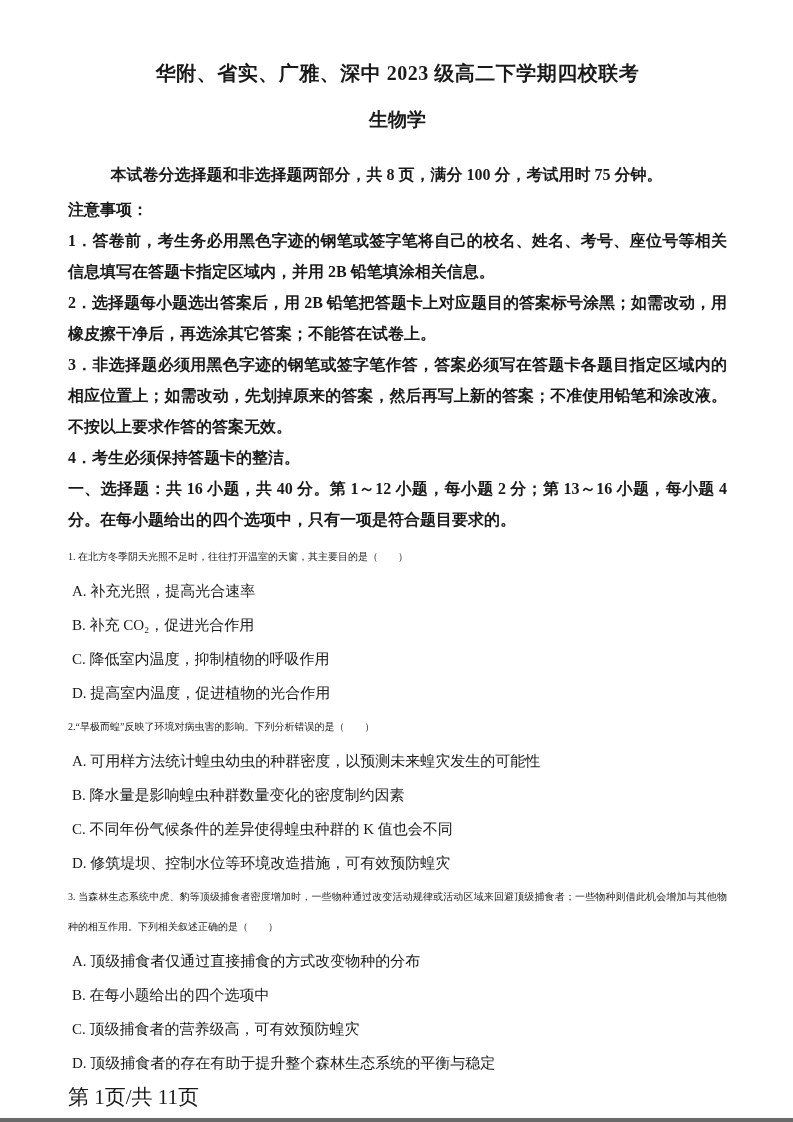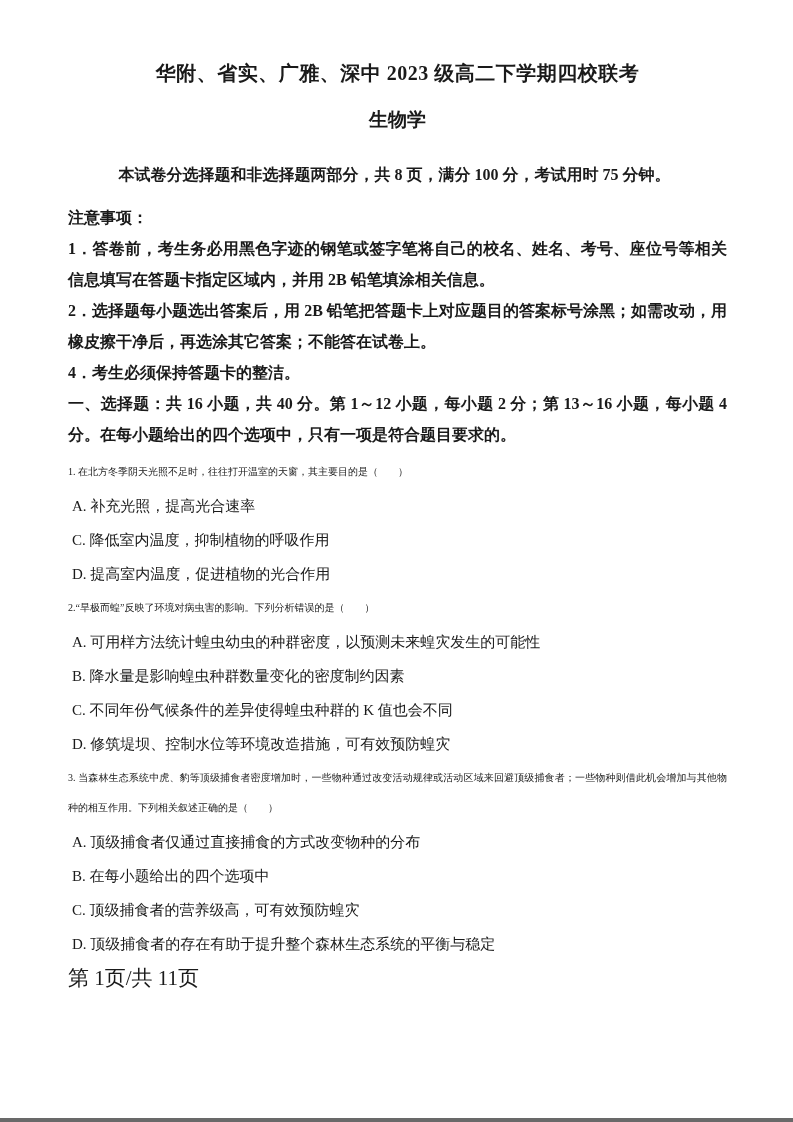--- a/index.html
+++ b/index.html
@@ -22,21 +22,21 @@
     text-align: center; line-height: 27px;
     margin: 0; letter-spacing: 0.5px;
   }
   .doc-subtitle {
     font-size: 19px; font-weight: 700;
     text-align: center; line-height: 26px;
     margin: 20px 0 26px;
   }
   .intro {
     font-size: 16px; font-weight: 700;
-    line-height: 31px; margin: 12px;
+    line-height: 31px; margin: 4px;
     text-indent: 2.4em;
   }
   .notice-heading {
     font-size: 16px; font-weight: 700;
     line-height: 31px; margin: 0;
   }
   .notice-item {
     font-size: 16px; font-weight: 700;
     line-height: 31px; margin: 0;
     text-align: justify;
@@ -70,27 +70,29 @@
 <div class="sheet">
 
   <h1 class="doc-title">华附、省实、广雅、深中 2023 级高二下学期四校联考</h1>
   <h2 class="doc-subtitle">生物学</h2>
 
   <p class="intro">本试卷分选择题和非选择题两部分，共 8 页，满分 100 分，考试用时 75 分钟。</p>
 
   <p class="notice-heading">注意事项：</p>
   <p class="notice-item">1．答卷前，考生务必用黑色字迹的钢笔或签字笔将自己的校名、姓名、考号、座位号等相关信息填写在答题卡指定区域内，并用 2B 铅笔填涂相关信息。</p>
   <p class="notice-item">2．选择题每小题选出答案后，用 2B 铅笔把答题卡上对应题目的答案标号涂黑；如需改动，用橡皮擦干净后，再选涂其它答案；不能答在试卷上。</p>
+  <p class="notice-item">3．非选择题必须用黑色字迹的钢笔或签字笔作答，答案必须写在答题卡各题目指定区域内的相应位置上；如需改动，先划掉原来的答案，然后再写上新的答案；不准使用铅笔和涂改液。不按以上要求作答的答案无效。</p>
   <p class="notice-item">4．考生必须保持答题卡的整洁。</p>
 
   <p class="section-heading">一、选择题：共 16 小题，共 40 分。第 1～12 小题，每小题 2 分；第 13～16 小题，每小题 4 分。在每小题给出的四个选项中，只有一项是符合题目要求的。</p>
 
   <div class="question">
     <p class="q-stem">1. 在北方冬季阴天光照不足时，往往打开温室的天窗，其主要目的是（　　）</p>
     <p class="q-option">A. 补充光照，提高光合速率</p>
+    <p class="q-option">B. 补充 CO₂，促进光合作用</p>
     <p class="q-option">C. 降低室内温度，抑制植物的呼吸作用</p>
     <p class="q-option">D. 提高室内温度，促进植物的光合作用</p>
   </div>
 
   <div class="question">
     <p class="q-stem">2.“旱极而蝗”反映了环境对病虫害的影响。下列分析错误的是（　　）</p>
     <p class="q-option">A. 可用样方法统计蝗虫幼虫的种群密度，以预测未来蝗灾发生的可能性</p>
     <p class="q-option">B. 降水量是影响蝗虫种群数量变化的密度制约因素</p>
     <p class="q-option">C. 不同年份气候条件的差异使得蝗虫种群的 K 值也会不同</p>
     <p class="q-option">D. 修筑堤坝、控制水位等环境改造措施，可有效预防蝗灾</p>

